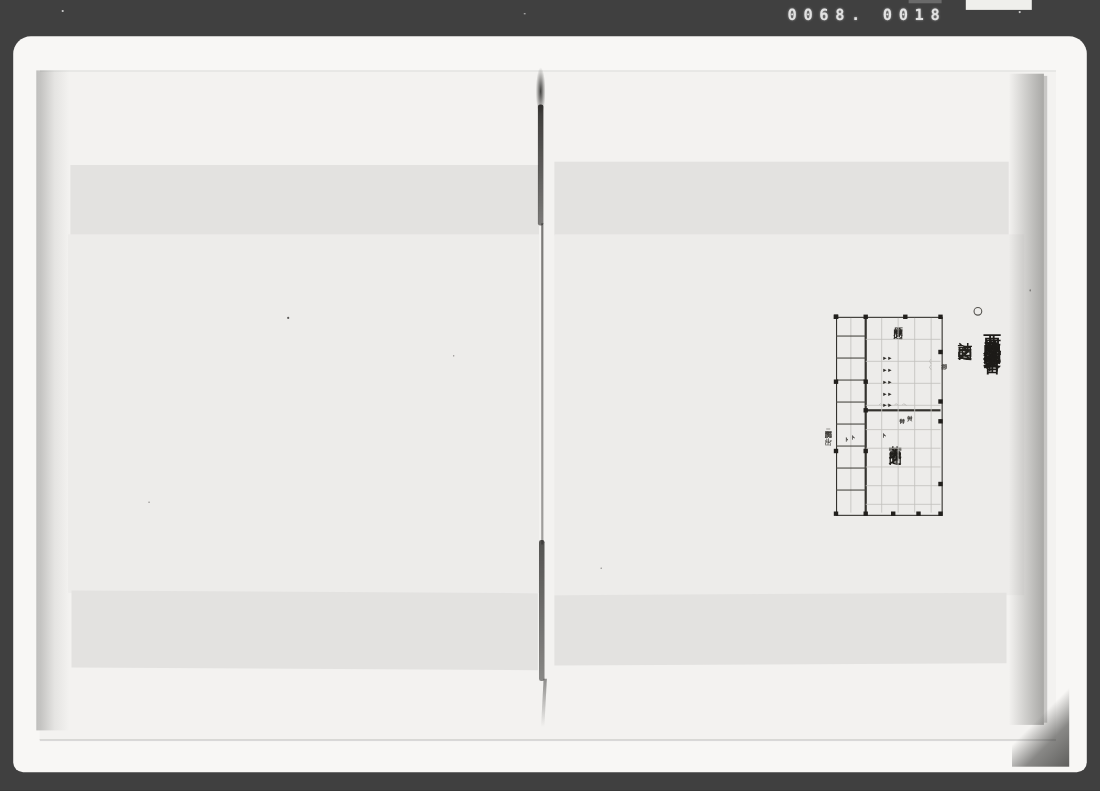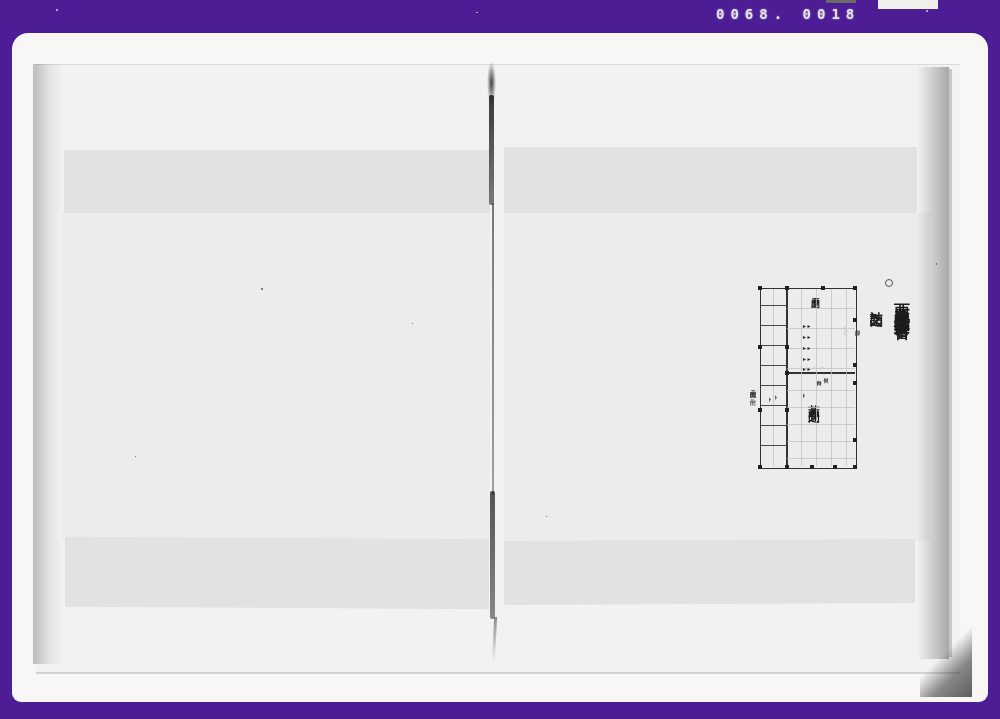--- a/index.html
+++ b/index.html
@@ -1,16 +1,16 @@
 <!DOCTYPE html>
 <html><head>
 <meta charset="utf-8">
 <style>
   html,body{margin:0;padding:0;background:#000;}
-  #stage{position:relative;width:1000px;height:719px;background:#4c1d95;overflow:hidden;
+  #stage{position:relative;width:1000px;height:719px;background:#404040;overflow:hidden;
          font-family:"DejaVu Serif","Liberation Serif",serif;}
   .abs{position:absolute;}
 
   
   #frame-number{left:716px;top:6px;color:#e2e2e2;font-family:"DejaVu Sans Mono","Liberation Mono",monospace;
     font-size:14px;letter-spacing:6px;font-weight:bold;text-shadow:0 0 2px rgba(255,255,255,.55);}
   #film-notch{left:878px;top:0;width:60px;height:9px;background:#efefec;}
   #film-notch2{left:826px;top:0;width:30px;height:3px;background:#6a6a6a;}
   .white-speck{background:#cfcfcf;border-radius:50%;}
 

